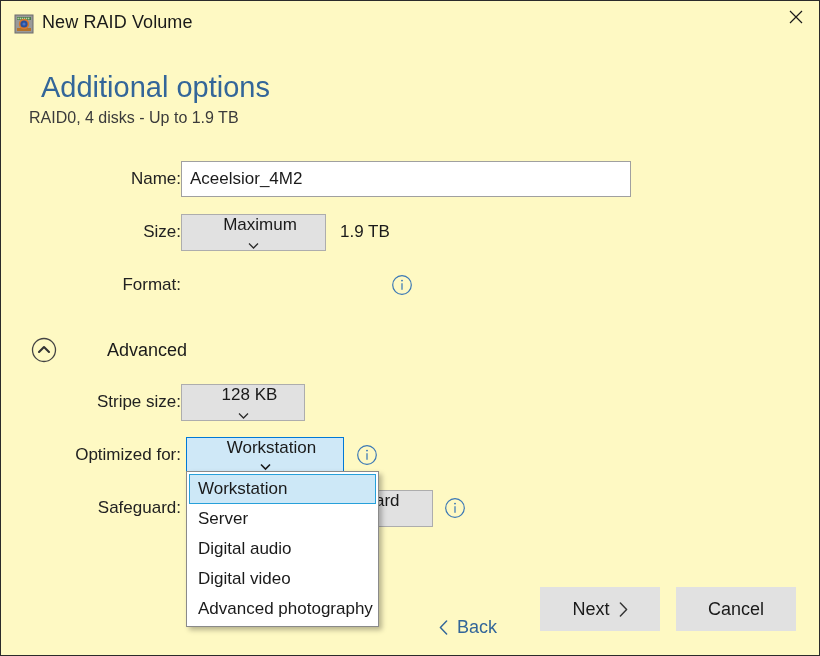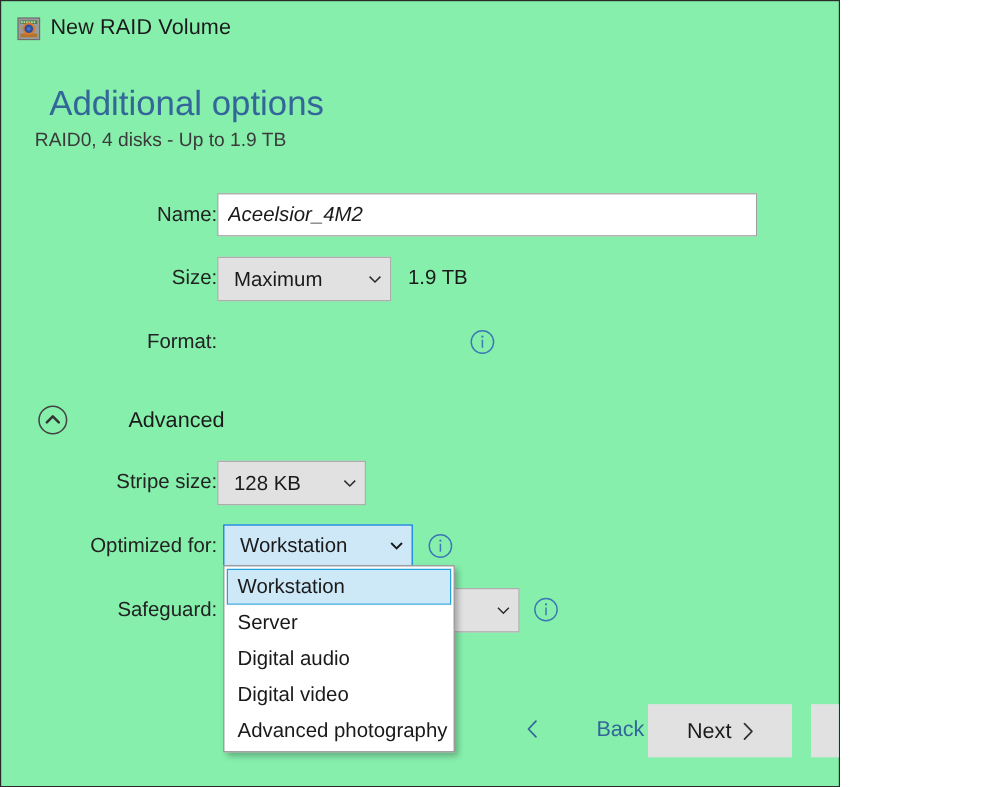--- a/index.html
+++ b/index.html
@@ -6,24 +6,24 @@
     margin: 0;
     padding: 0;
     background: #ffffff;
   }
   body {
     font-family: "Liberation Sans", sans-serif;
     -webkit-font-smoothing: antialiased;
   }
   #window {
     position: relative;
-    width: 700px;
+    width: 820px;
     height: 656px;
     box-sizing: border-box;
-    background: #86efac;
+    background: #fef9c3;
     border: 1px solid #2b2b2b;
     overflow: hidden;
   }
 
   
   .titlebar {
     position: absolute;
     left: 0; top: 0;
     width: 818px;
     height: 46px;
@@ -82,32 +82,32 @@
   .textinput {
     position: absolute;
     box-sizing: border-box;
     background: #ffffff;
     border: 1px solid #a0a0a0;
     font-family: "Liberation Sans", sans-serif;
     font-size: 17px;
     color: #1a1a1a;
     padding: 0 8px;
     outline: none;
-    font-style: italic;
   }
 
   .combo {
     position: absolute;
     box-sizing: border-box;
     background: #e1e1e1;
     border: 1px solid #adadad;
     display: flex;
     align-items: center;
     cursor: default;
     overflow: hidden;
+    flex-direction: column;
   }
   .combo .combo-text {
     flex: 1;
     font-size: 17px;
     color: #1a1a1a;
     padding-left: 13px;
     white-space: nowrap;
   }
   .combo .combo-arrow {
     width: 26px;
@@ -328,21 +328,21 @@
   </span>
 
   <div class="dropdown-list">
     <div class="dropdown-item selected">Workstation</div>
     <div class="dropdown-item">Server</div>
     <div class="dropdown-item">Digital audio</div>
     <div class="dropdown-item">Digital video</div>
     <div class="dropdown-item">Advanced photography</div>
   </div>
 
-  <div class="link-btn" style="left:438px; top:596px;gap:40px;">
+  <div class="link-btn" style="left:438px; top:616px;">
     <span class="chev">
       <svg width="9" height="15" viewBox="0 0 9 15">
           <path d="M7.6 1 L1.4 7.5 L7.6 14" stroke="#336699" stroke-width="1.45" fill="none" stroke-linecap="round" stroke-linejoin="round"></path>
         </svg>
     </span>
     <span>Back</span>
   </div>
 
   <div class="push-btn" style="left:539px; top:586px; width:120px; height:44px;">
     <span>Next</span>

